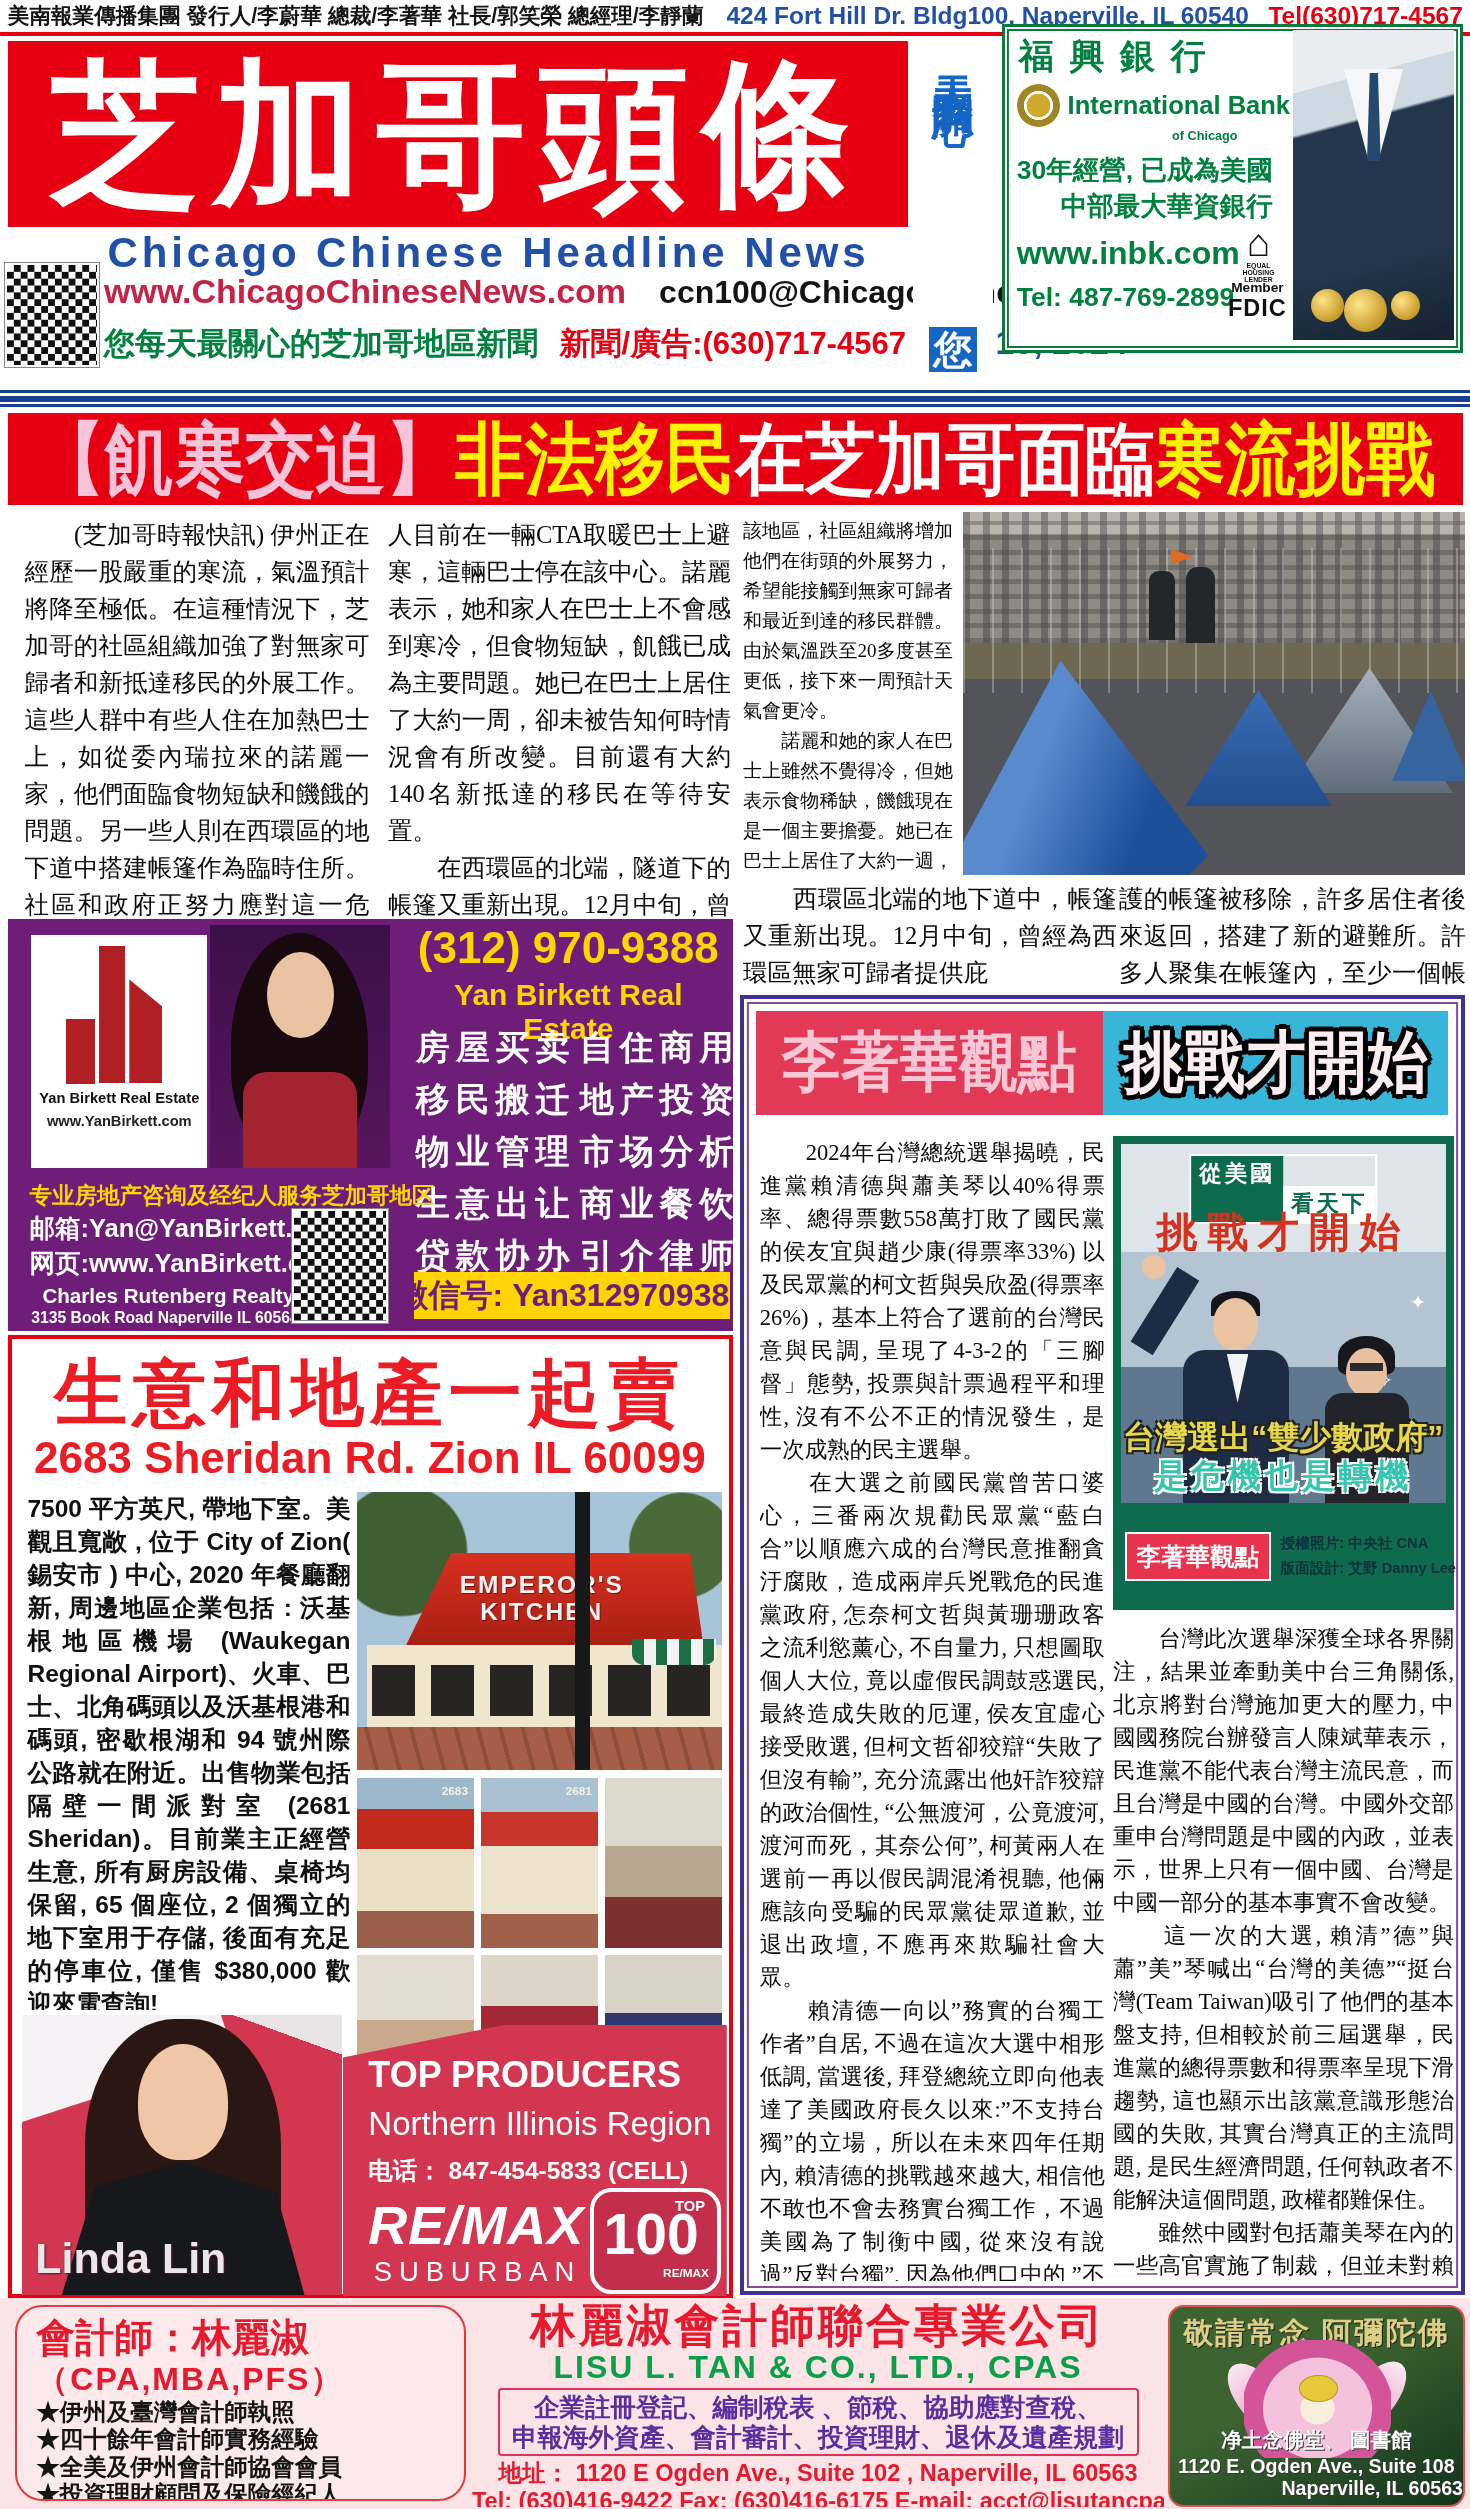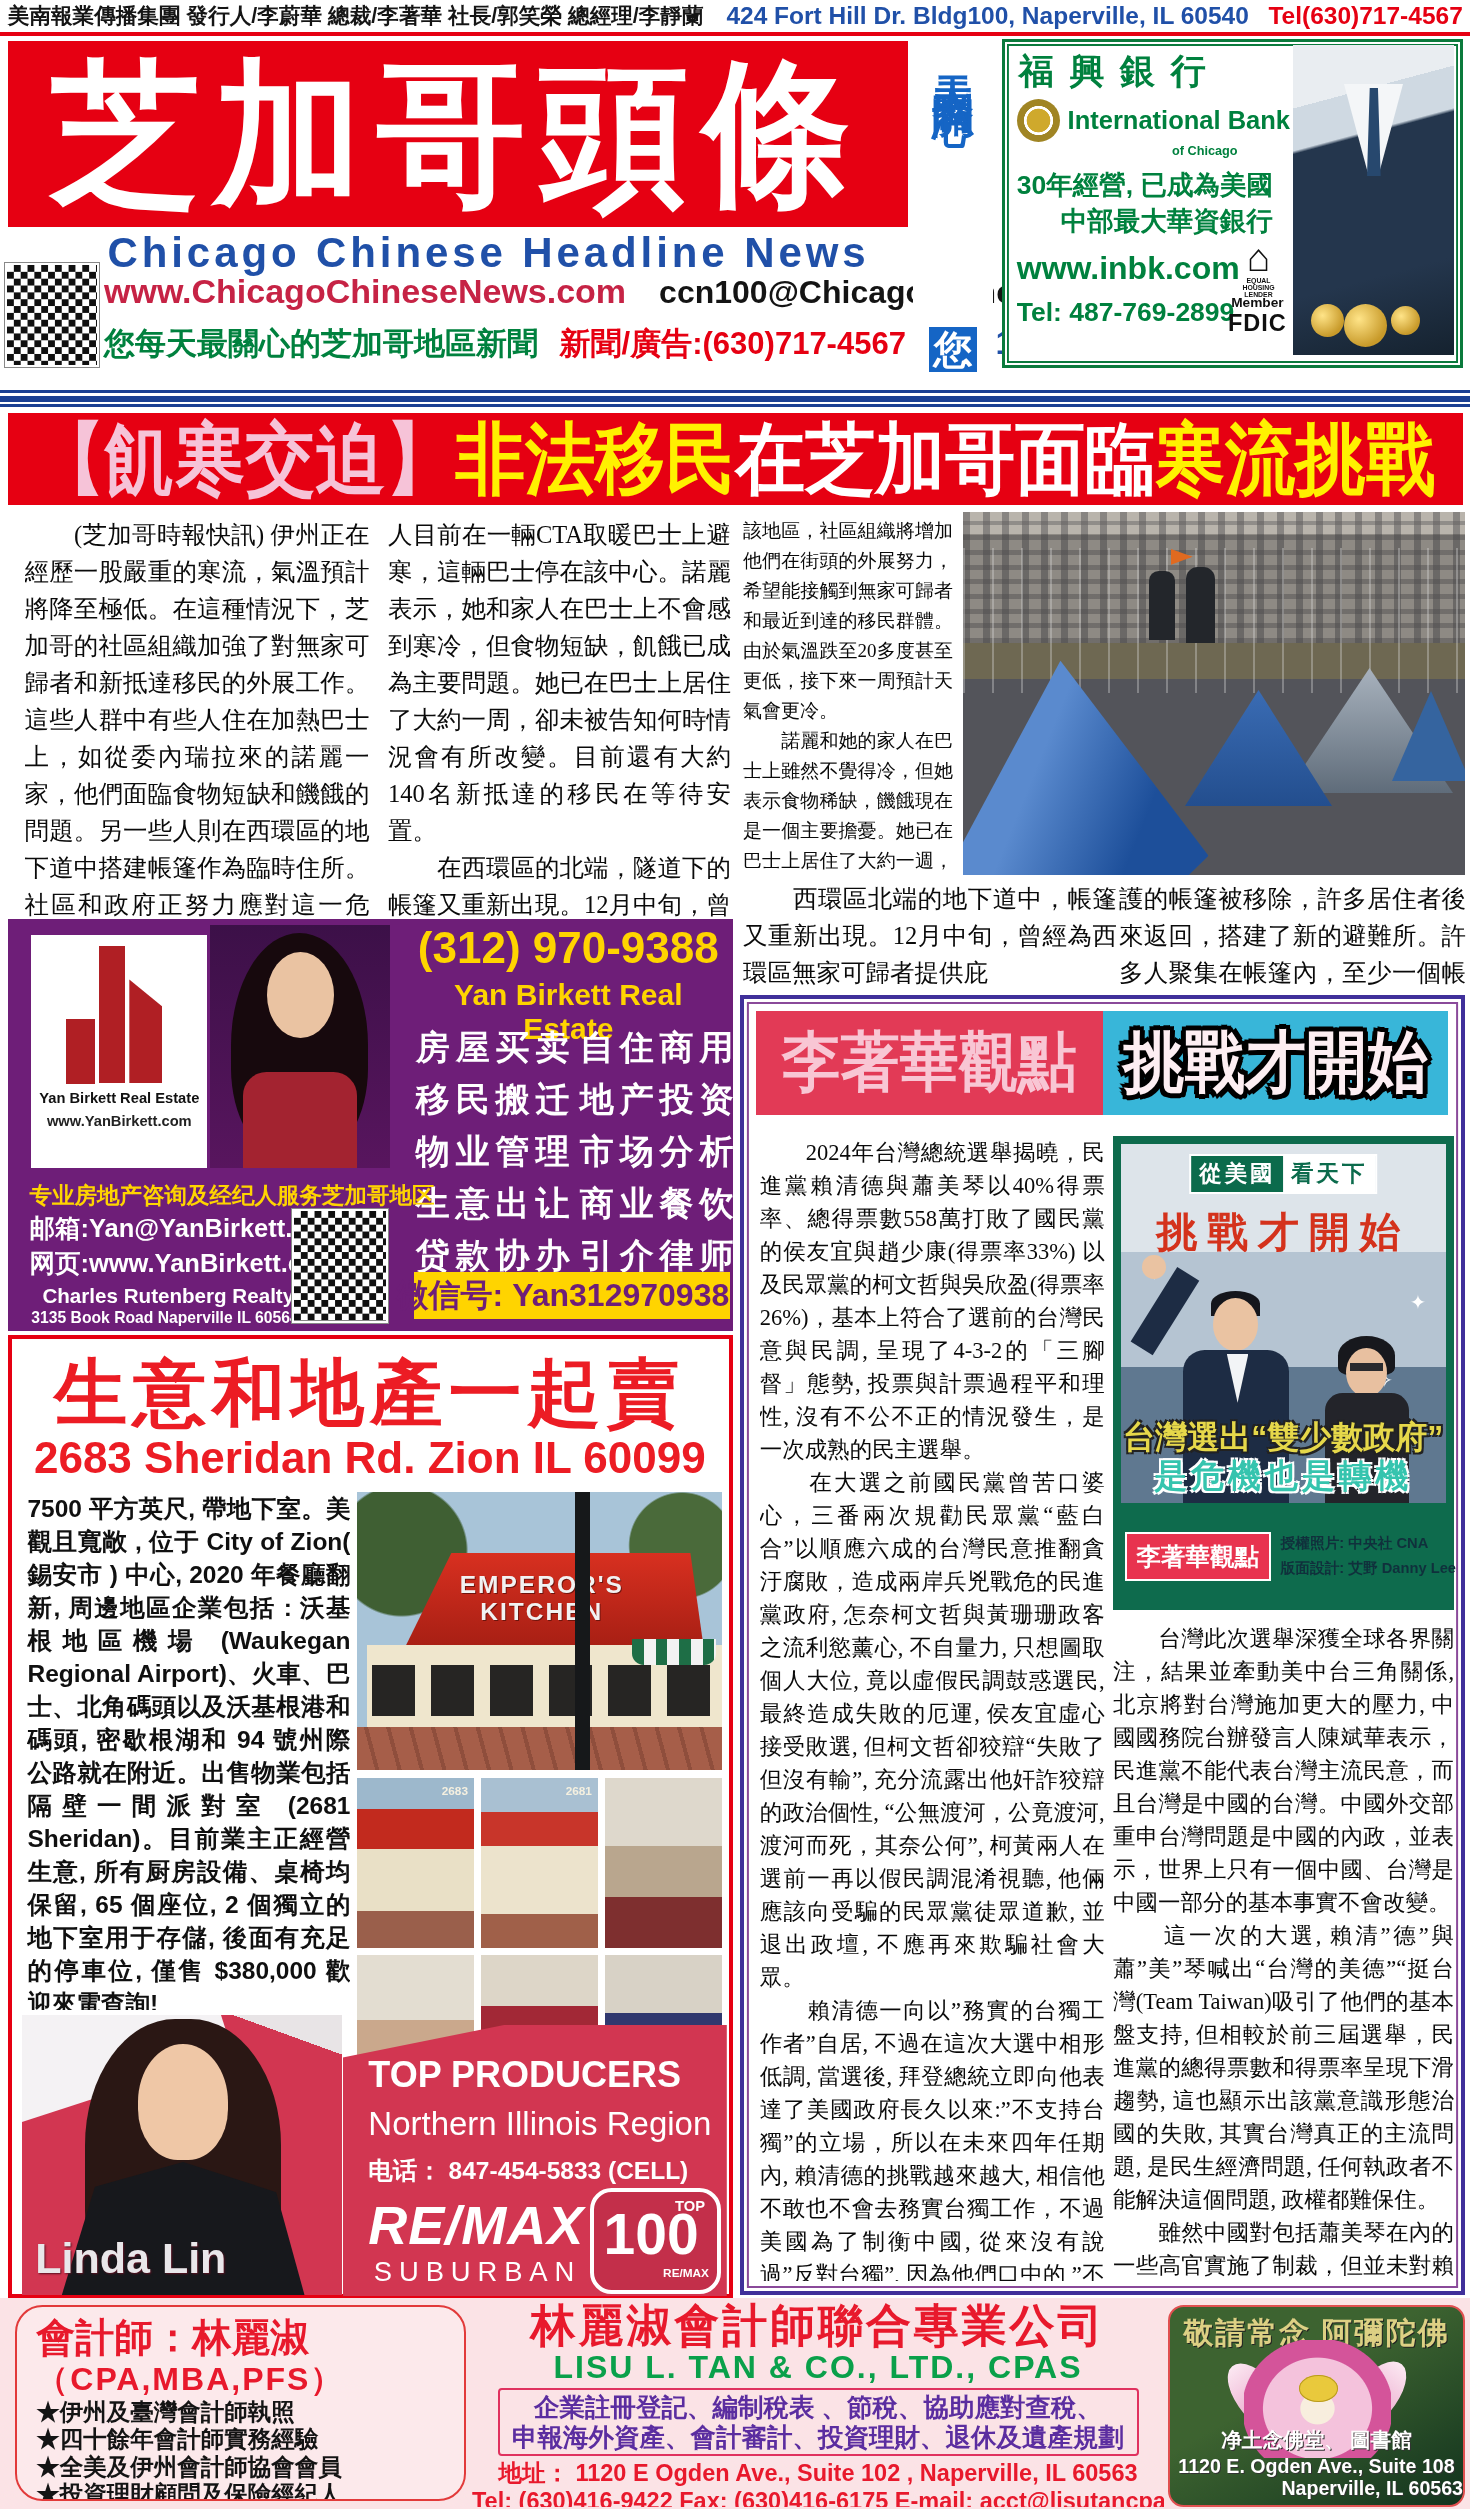--- a/index.html
+++ b/index.html
@@ -26,21 +26,21 @@
   .tag-row{left:104px;top:323px;width:843px;display:flex;gap:21.6px;align-items:baseline;white-space:nowrap;}
   .m-tag{font-size:31px;font-weight:900;color:#00813e;}
   .m-adph{font-size:31px;font-weight:900;color:#e60012;}
   .m-date{font-size:34px;font-weight:900;color:#2050a8;}
 
   .vstrip{left:913px;top:41px;width:80px;height:329px;background:#fff;display:flex;flex-direction:column;align-items:center;justify-content:space-between;padding:2px 0;}
   .vchar{color:#1565c5;font-size:41px;font-weight:900;line-height:1;}
   .vlast{background:#1565c5;color:#fff;font-size:39px;font-weight:900;line-height:1;padding:2.9px 4.9px;}
 
   
-  .bank{left:1002px;top:39px;width:455px;height:323px;background:#fff;border:3.9px solid #0a7a3c;box-shadow:inset 0 0 0 2px #fff,inset 0 0 0 3.9px #0a7a3c;}
+  .bank{left:1002px;top:24px;width:455px;height:323px;background:#fff;border:3.9px solid #0a7a3c;box-shadow:inset 0 0 0 2px #fff,inset 0 0 0 3.9px #0a7a3c;}
   .bank-name{left:13.7px;top:5.9px;color:#00813e;font-size:35px;font-weight:900;letter-spacing:15.7px;white-space:nowrap;}
   .bank-logorow{left:11.8px;top:57px;display:flex;align-items:center;gap:7.8px;}
   .coin-ico{width:43px;height:43px;border-radius:50%;background:radial-gradient(circle,#cfa92c 0 38%,#fff 40% 47%,#a08524 49% 100%);}
   .bank-intl{color:#00813e;font-size:25.5px;font-weight:900;white-space:nowrap;}
   .bank-of{left:167px;top:102px;color:#00813e;font-size:12.7px;font-weight:700;}
   .bank-l1{left:11.8px;top:125px;color:#00813e;font-size:26.5px;font-weight:900;white-space:nowrap;}
   .bank-l2{left:11.8px;top:161px;color:#00813e;font-size:26.5px;font-weight:900;white-space:nowrap;margin-left:44px;}
   .bank-web{left:11.8px;top:208px;color:#00813e;font-size:32px;font-weight:900;}
   .bank-tel{left:11.8px;top:255px;color:#00813e;font-size:26.5px;font-weight:900;}
   .house{left:227px;top:196px;width:53px;text-align:center;color:#101010;}
@@ -155,21 +155,21 @@
   .li-tc{left:359px;top:11.8px;width:345px;height:104px;background:#38b6d9;display:flex;align-items:center;justify-content:center;}
   .li-tc span{color:#fdeef2;font-size:61px;font-weight:900;white-space:nowrap;transform:scaleY(1.1);
     text-shadow:3.9px 3.9px 0 #000,-3.9px 3.9px 0 #000,3.9px -3.9px 0 #000,-3.9px -3.9px 0 #000,0 4.9px 0 #000,4.9px 0 0 #000,0 -4.9px 0 #000,-4.9px 0 0 #000;}
   .li-col{font-family:"Liberation Serif","DejaVu Serif",serif;color:#0a0a0a;font-size:22.5px;line-height:33px;text-align:justify;white-space:pre-line;overflow:hidden;}
   .li-cl{left:15.7px;top:137px;width:345px;height:1145px;}
   .li-cr{left:369px;top:623px;width:341px;height:659px;}
   .twp{left:369px;top:137px;width:341px;height:474px;background:#0e6b4d;padding:0;}
   .twp-in{position:absolute;left:7.8px;top:7.8px;width:325px;height:359px;background:linear-gradient(180deg,#dde4ea 0 30%,#b5c4d2 30% 62%,#5f7890 62%);overflow:hidden;}
   .twb{position:absolute;left:50%;top:9.8px;transform:translateX(-50%);display:flex;border:2px solid #fff;white-space:nowrap;}
   .twb .b1{background:#0b6b4c;color:#fff;font-size:22.5px;font-weight:900;letter-spacing:2.9px;padding:2.9px 7.8px;}
-  .twb .b2{background:#fff;color:#0b6b4c;font-size:22.5px;font-weight:900;letter-spacing:2.9px;padding:2.9px 7.8px;}
+  .twb .b2{background:#fff;color:#0b6b4c;font-size:22.5px;font-weight:900;letter-spacing:2.9px;padding:2.9px 7.8px;margin-top:30px;}
   .tws{position:absolute;left:0;top:61px;width:100%;text-align:center;color:#d4321c;font-size:41px;font-weight:900;letter-spacing:9.8px;font-family:"Liberation Serif","DejaVu Serif",serif;white-space:nowrap;}
   .spark{position:absolute;color:#fff;font-size:19.6px;}
   .fig-man{position:absolute;left:35px;top:137px;width:147px;height:222px;}
   .fm-arm{position:absolute;left:-3.9px;top:-13.7px;width:25.5px;height:88px;background:#1d2c44;transform:rotate(32deg);}
   .fm-hand{position:absolute;left:-13.7px;top:-25.5px;width:23.5px;height:23.5px;background:#eac3a2;border-radius:50%;}
   .fm-head{position:absolute;left:57px;top:17.6px;width:45px;height:53px;background:#eac3a2;border-radius:50%;}
   .fm-hairm{position:absolute;left:55px;top:9.8px;width:49px;height:25.5px;background:#14161c;border-radius:50% 50% 0 0;}
   .fm-body{position:absolute;left:27.4px;top:69px;width:106px;height:153px;background:#1d2c44;border-radius:21.6px 21.6px 0 0;}
   .fm-shirt{position:absolute;left:71px;top:73px;width:21.6px;height:49px;background:#f2f4f6;clip-path:polygon(0 0,100% 0,50% 100%);}
   .fig-w{position:absolute;left:192px;top:192px;width:108px;height:167px;}

